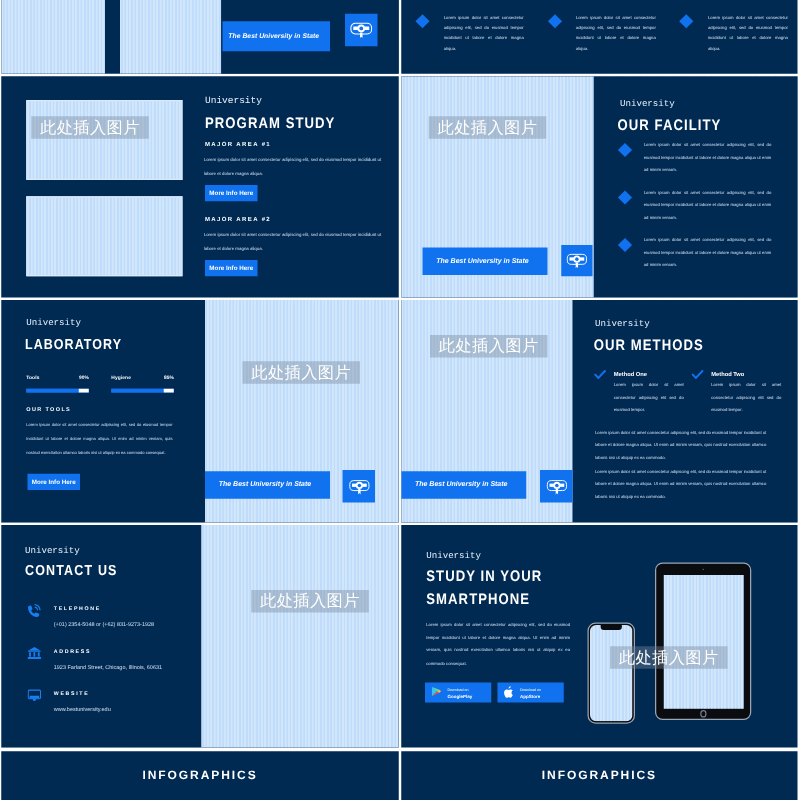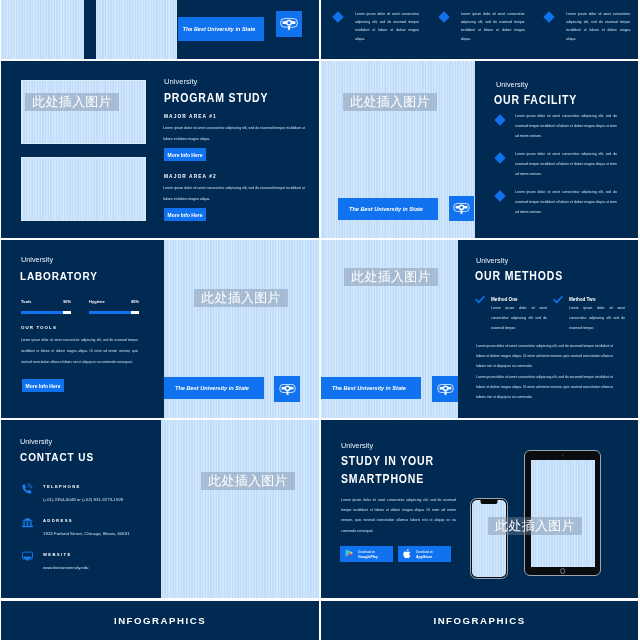--- a/index.html
+++ b/index.html
@@ -13,21 +13,21 @@
   .ph{position:relative;background:#bfdcfa;
       background-image:repeating-linear-gradient(90deg,
          rgba(255,255,255,.30) 0px, rgba(255,255,255,.30) 1.1px,
          rgba(255,255,255,0) 1.6px, rgba(255,255,255,0) 2.7px);
       overflow:hidden;}
   .ph.bordered{border:1px solid #dbeaf9;box-sizing:border-box;}
   .phlabel{position:absolute;background:rgba(120,136,156,.42);color:#fff;
       font-family:"Liberation Sans",sans-serif;white-space:nowrap;
       display:flex;align-items:center;justify-content:center;}
 
-  .eyebrow{color:#e8f1fb;font-weight:400;}
+  .eyebrow{color:#e8f1fb;font-weight:400;font-family:Liberation Mono, monospace;}
   .title{color:#ffffff;font-weight:700;letter-spacing:1.2px;transform:scaleX(.86);transform-origin:left center;white-space:nowrap;}
   .subhead{color:#ffffff;font-weight:700;letter-spacing:1.1px;}
   .body{color:#cfe0f2;line-height:1.75;text-align:justify;}
   .btn{background:#1172ef;color:#ffffff;display:flex;align-items:center;
        justify-content:center;font-weight:600;}
   .bluebar{background:#1172ef;color:#fff;display:flex;align-items:center;
        justify-content:center;font-style:italic;font-weight:600;white-space:nowrap;
        text-indent:-4px;}
   .logobox{background:#1172ef;display:flex;align-items:center;justify-content:center;}
   .diamond{background:#1172ef;transform:rotate(45deg);}

